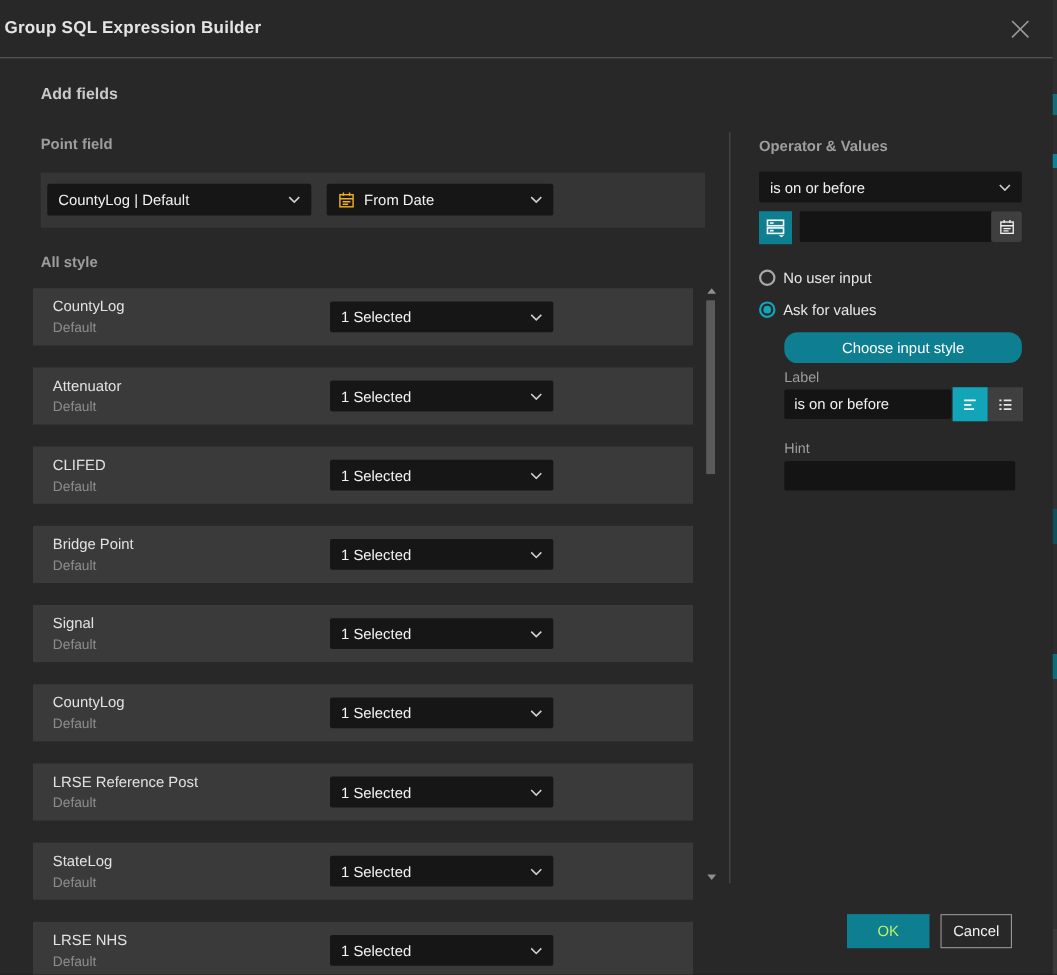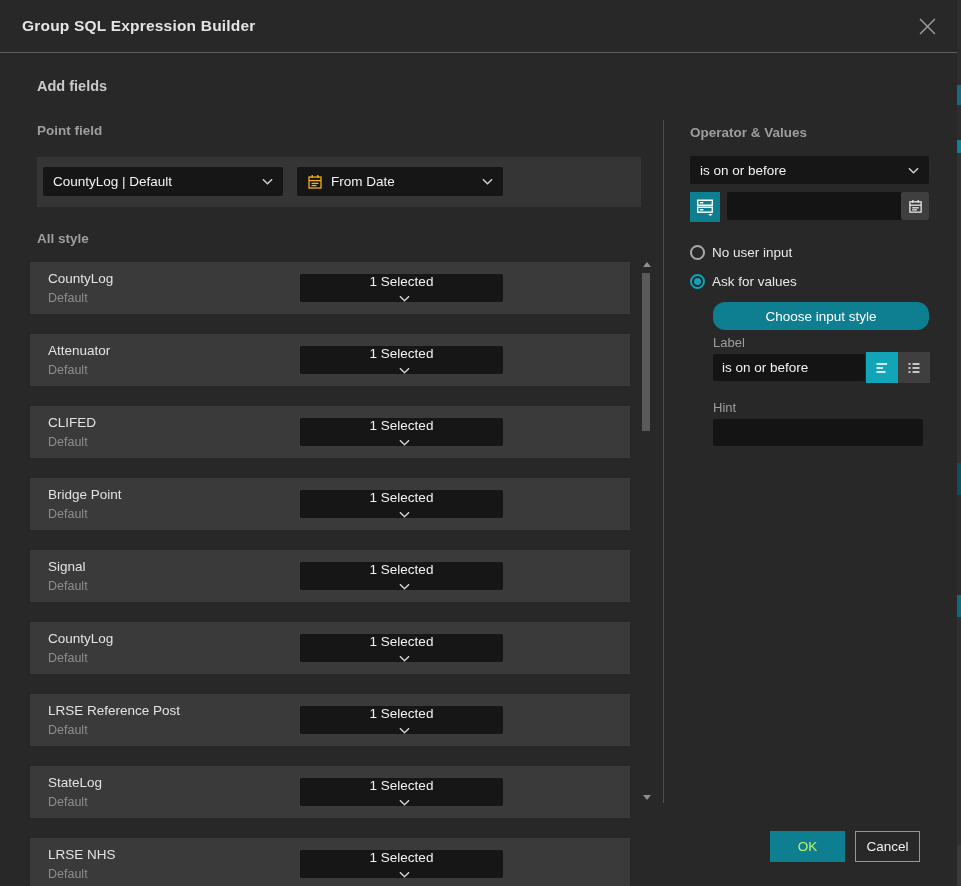--- a/index.html
+++ b/index.html
@@ -4,21 +4,21 @@
 <style>
   html,body{margin:0;padding:0;background:#1e1e1e;}
   body{width:961px;height:886px;position:relative;overflow:hidden;
        font-family:"Liberation Sans",sans-serif;color:#e6e6e6;
        -webkit-font-smoothing:antialiased;}
   .dialog{position:absolute;left:0;top:0;width:957px;height:886px;background:#282828;}
 
   
   .titlebar{position:absolute;left:0;top:0;width:957px;height:52px;
             border-bottom:1px solid #5e5e5e;display:flex;align-items:center;}
-  .title{margin-left:22px;font-size:15.5px;font-weight:700;letter-spacing:.2px;color:#e4e4e4;}
+  .title{margin-left:4px;font-size:15.5px;font-weight:700;letter-spacing:.2px;color:#e4e4e4;}
   .close-btn{position:absolute;right:14px;top:10px;width:32px;height:32px;
              display:flex;align-items:center;justify-content:center;cursor:pointer;}
 
   
   .h-add{position:absolute;left:37px;top:78px;font-size:14.5px;font-weight:700;color:#c9c9c9;}
   .lbl{font-size:13.5px;font-weight:700;color:#9e9e9e;}
   .lbl-main{position:absolute;left:37px;top:123px;}
   .lbl-all{position:absolute;left:37px;top:231px;}
   .lbl-op{position:absolute;left:690px;top:125px;}
   .lbl-small{font-size:13px;font-weight:400;color:#9e9e9e;}
@@ -32,21 +32,21 @@
   
   .band{position:absolute;left:37px;top:157px;width:604px;height:50px;background:#353535;}
   .sel-layer{position:absolute;left:6px;top:10px;width:240px;height:29px;}
   .sel-field{position:absolute;left:260px;top:10px;width:206px;height:29px;gap:8px;}
 
   
   .list{position:absolute;left:30px;top:262px;width:600px;display:flex;flex-direction:column;gap:20px;}
   .row{position:relative;height:52px;background:#3a3a3a;}
   .row-name{position:absolute;left:18px;top:9px;font-size:13.5px;color:#e2e2e2;}
   .row-sub{position:absolute;left:18px;top:29px;font-size:12.5px;color:#8d8d8d;}
-  .row-select{position:absolute;left:270px;top:12px;width:203px;height:28px;flex-direction:column;}
+  .row-select{position:absolute;left:270px;top:12px;width:203px;height:28px;}
 
   
   .scrollbar{position:absolute;left:642px;top:260px;width:9px;height:542px;}
   .sb-arrow{position:absolute;left:1px;width:0;height:0;border-left:4px solid transparent;
             border-right:4px solid transparent;}
   .sb-up{top:2px;border-bottom:5px solid #8f8f8f;}
   .sb-down{bottom:2px;border-top:5px solid #8f8f8f;}
   .sb-thumb{position:absolute;left:0;top:13px;width:8px;height:158px;background:#5a5a5a;}
 
   .v-divider{position:absolute;left:663px;top:120px;width:1px;height:683px;background:#4d4d4d;}

